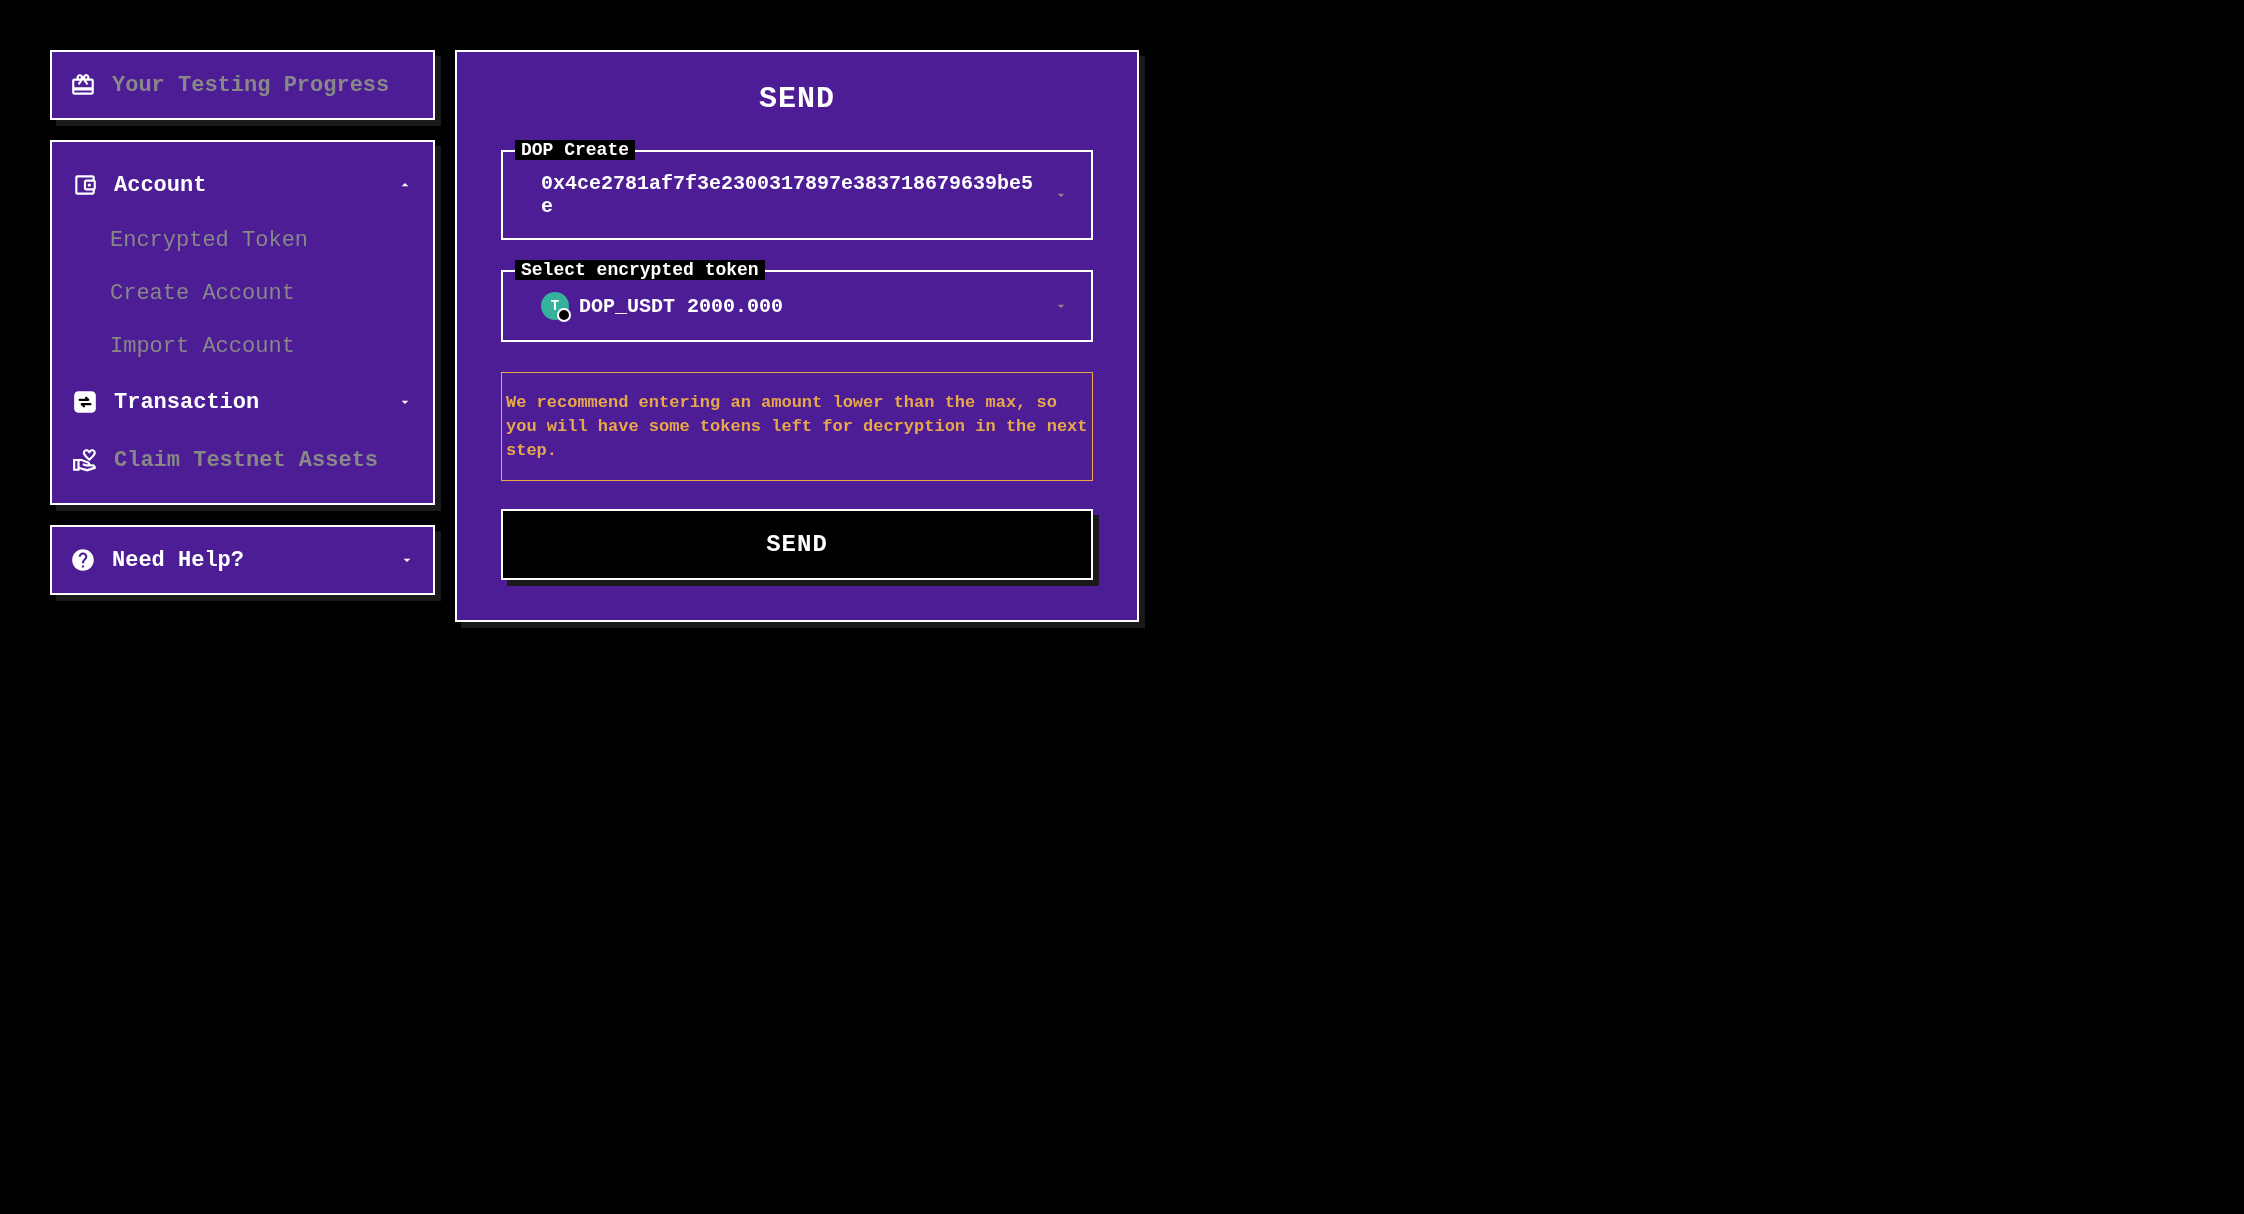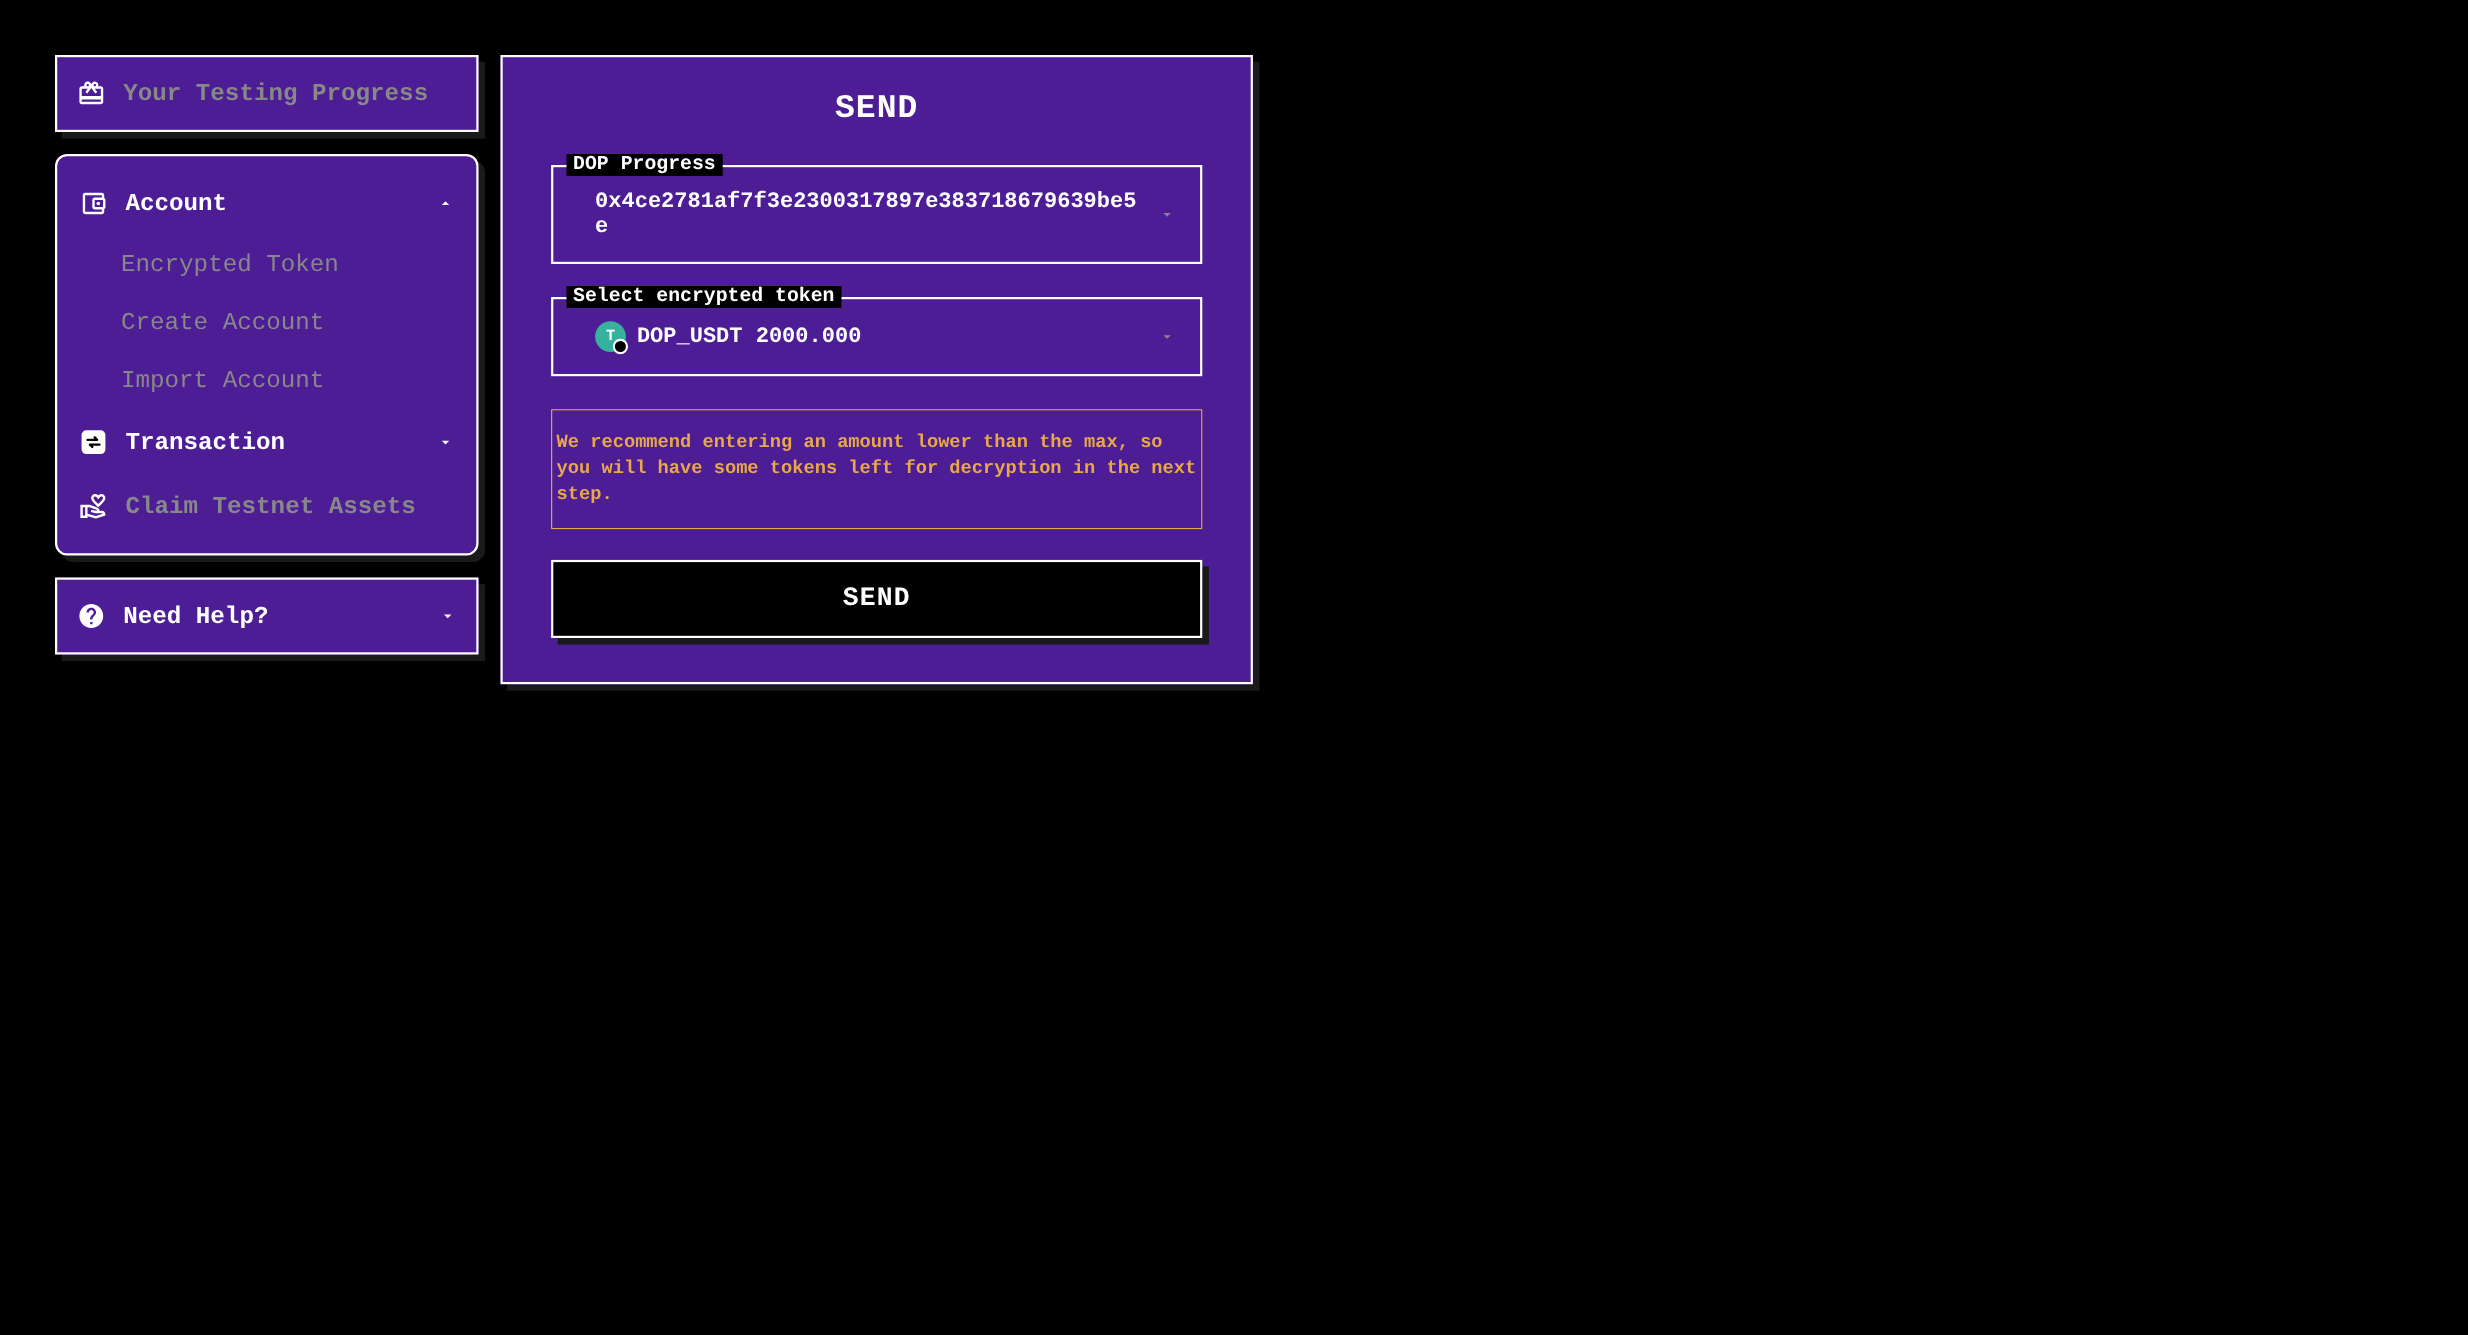--- a/index.html
+++ b/index.html
@@ -36,21 +36,20 @@
       align-items: center;
       gap: 16px;
     }
     .progress-label {
       color: #888;
       font-size: 22px;
       font-weight: bold;
     }
     .nav-panel {
       padding: 14px 0;
-      border-radius: 11px;
     }
     .nav-item {
       display: flex;
       align-items: center;
       padding: 16px 20px;
       cursor: pointer;
       gap: 16px;
       justify-content: space-between;
     }
     .nav-item-left {
@@ -281,21 +280,21 @@
           </svg>
       </span>
     </div>
   </div>
 
   <div class="panel main-panel">
     <h1 class="main-title">SEND</h1>
 
     
     <div class="field-group">
-      <div class="field-legend">DOP Progress</div>
+      <div class="field-legend">DOP Create</div>
       <div class="field-content">
         <span class="field-value">0x4ce2781af7f3e2300317897e383718679639be5e</span>
         <span class="chevron">
           <svg viewBox="0 0 24 24" fill="#888">
               <path d="M7 10l5 5 5-5z"></path>
             </svg>
         </span>
       </div>
     </div>
 

